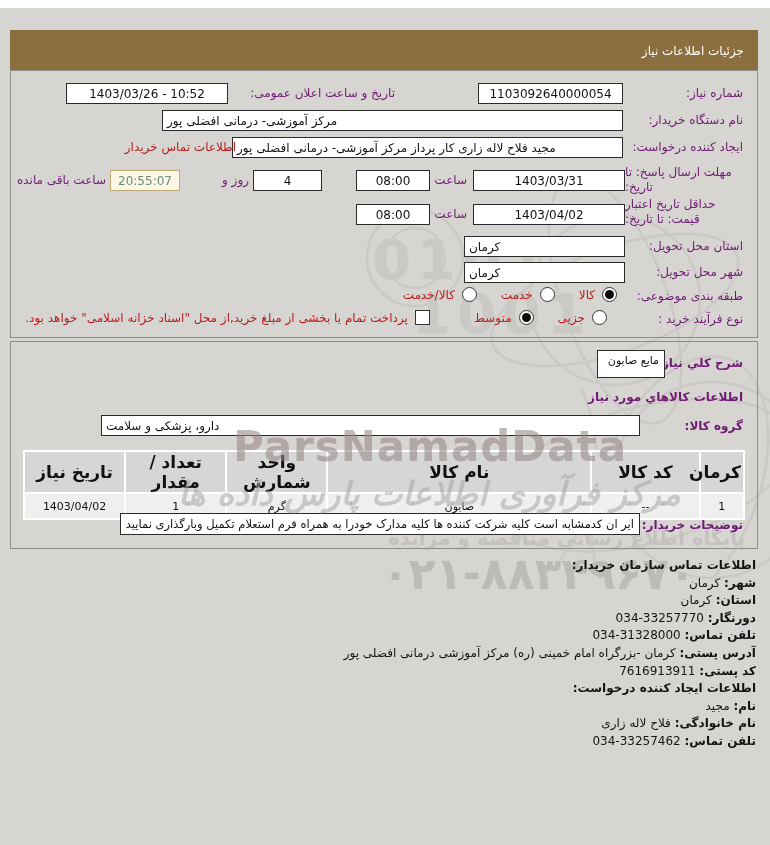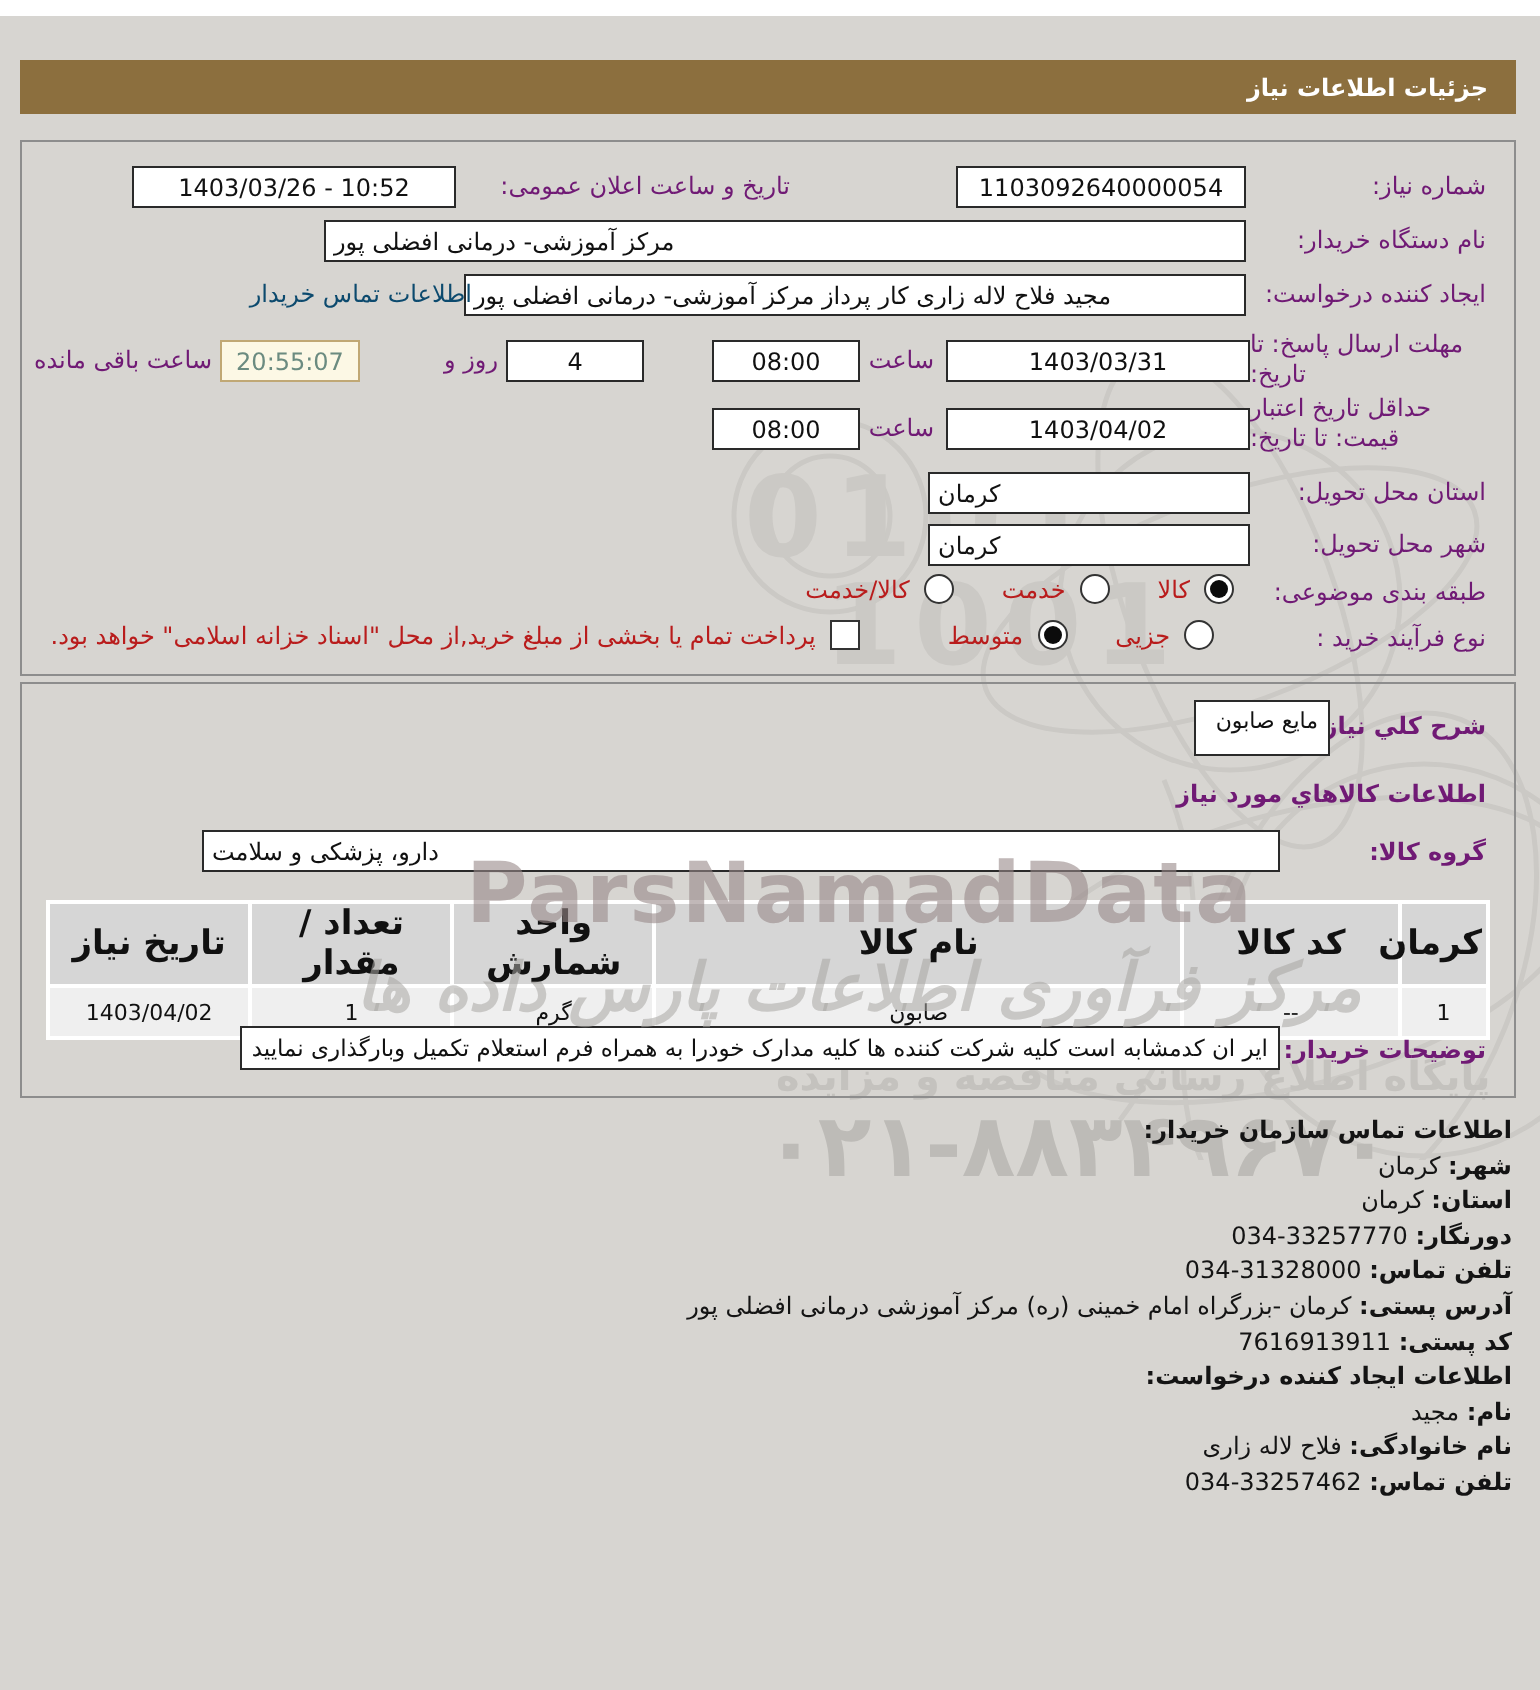--- a/index.html
+++ b/index.html
@@ -2,33 +2,33 @@
 <html dir="rtl" lang="fa"><head>
 <meta charset="utf-8">
 <style>
   html,body{margin:0;padding:0;}
   body{font-family:"DejaVu Sans",sans-serif;background:#d7d5d1;}
   #screen{position:relative;width:770px;height:845px;overflow:hidden;background:#d7d5d1;direction:rtl;}
   .abs{position:absolute;}
   
   .topstrip{left:0;top:0;width:770px;height:8px;background:#ffffff;}
   
-  .titlebar{left:10px;top:30px;width:748px;height:27px;background:#8c6f3e;color:#ffffff;
-            font-size:12px;display:flex;align-items:center;padding-right:14px;box-sizing:border-box;font-weight:bold;}
+  .titlebar{left:10px;top:30px;width:748px;height:41px;background:#8c6f3e;color:#ffffff;
+            font-size:12px;display:flex;align-items:center;padding-right:14px;box-sizing:border-box;}
   
   .panel{border:1px solid #8d8d8d;background:transparent;}
   #panel1{left:10px;top:70px;width:746px;height:266px;}
   #panel2{left:10px;top:341px;width:746px;height:206px;}
   .lbl{position:absolute;font-size:12px;color:#701a75;white-space:nowrap;}
   .lbl.wrap{white-space:normal;width:118px;line-height:15px;text-align:left;margin-left:47px;}
   .lbl.b{font-weight:bold;}
   .inp{position:absolute;background:#ffffff;border:1px solid #2a2a2a;height:19px;box-sizing:content-box;
        font-size:12px;color:#111;display:flex;align-items:center;justify-content:center;overflow:hidden;white-space:nowrap;}
   .inp.rt{justify-content:flex-end;padding-left:4px;padding-right:5px;}
-  .link{position:absolute;font-size:12px;color:#0c4a6e;cursor:pointer;white-space:nowrap;}
+  .link{position:absolute;font-size:12px;color:#b91c1c;cursor:pointer;white-space:nowrap;}
   .timer{position:absolute;width:68px;height:19px;background:#fcf8e5;border:1px solid #c0a875;
          font-size:12px;color:#6b8b80;display:flex;align-items:center;justify-content:center;}
   .optrow{position:absolute;display:flex;align-items:center;gap:7px;direction:rtl;}
   .optrow .gap{width:10px;}
   .radio{width:13px;height:13px;border:1px solid #333;border-radius:50%;background:#fff;position:relative;flex:0 0 auto;}
   .radio.on::after{content:"";position:absolute;inset:2px;border-radius:50%;background:#0c0c0c;}
   .checkbox{width:13px;height:13px;border:1px solid #333;background:#fff;flex:0 0 auto;}
   .optlabel{font-size:12px;color:#b91c1c;white-space:nowrap;}
   .desc-box{position:absolute;background:#fff;border:1px solid #2a2a2a;font-size:11px;color:#111;
             padding:3px 5px;white-space:nowrap;}

